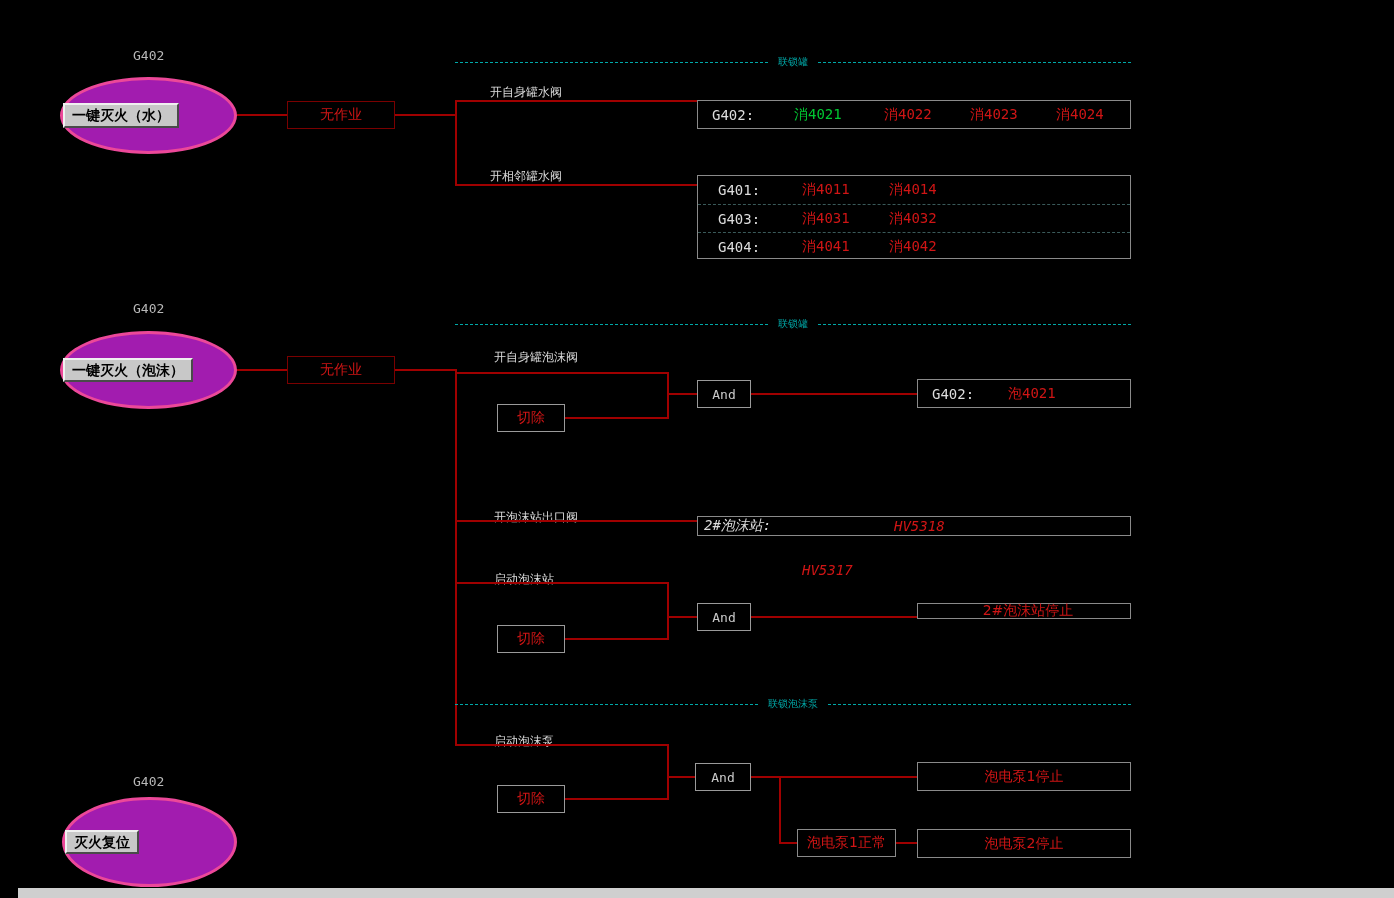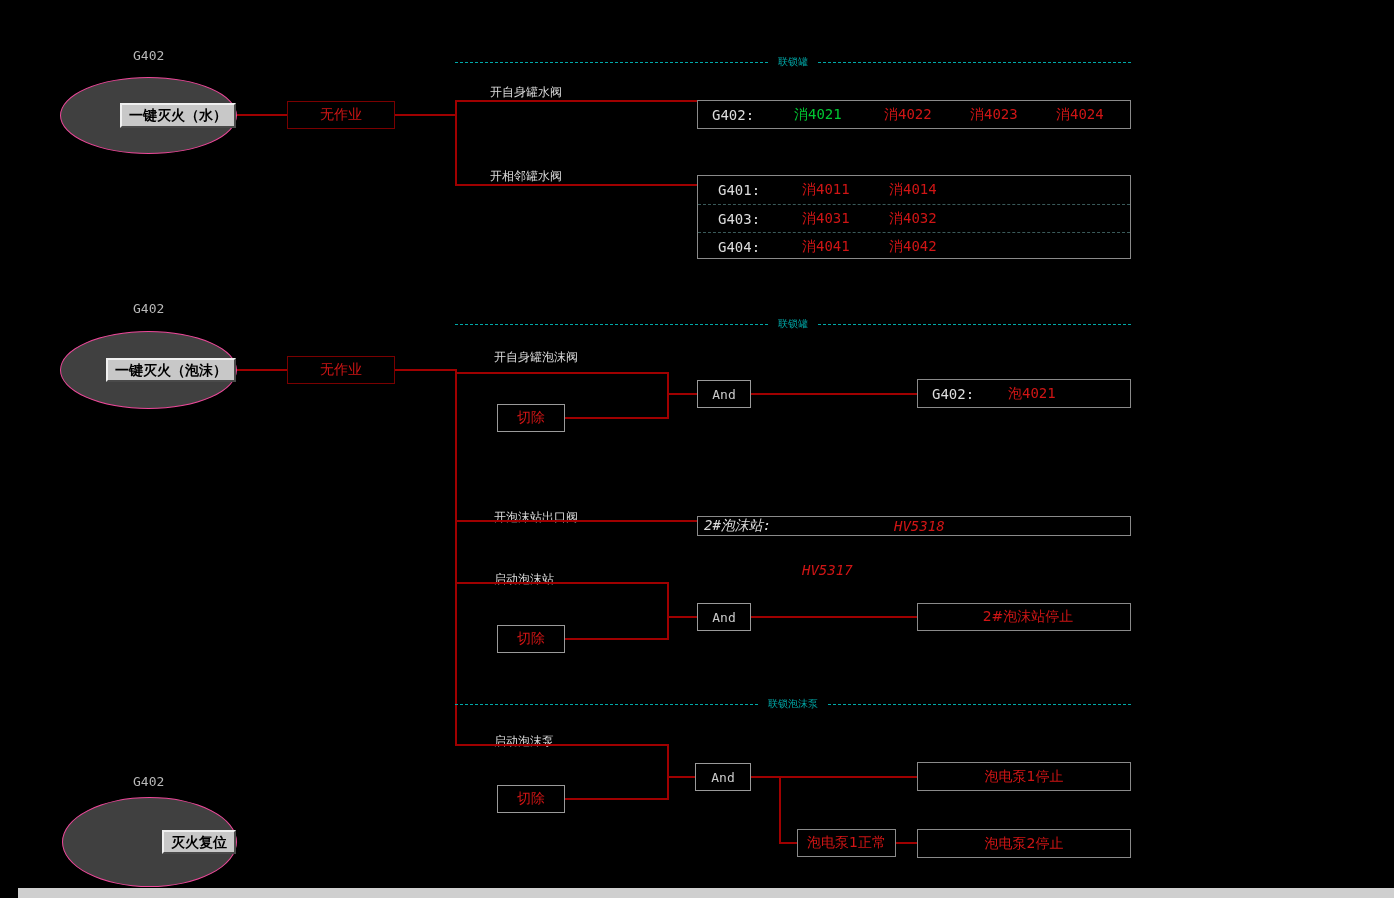--- a/index.html
+++ b/index.html
@@ -6,22 +6,22 @@
   html, body { background:#000; }
   .stage {
     position:relative; width:1394px; height:898px; background:#000;
     font-family:"DejaVu Sans","Liberation Sans",sans-serif; overflow:hidden;
   }
   .hline { position:absolute; height:2px; background:var(--line); }
   .vline { position:absolute; width:2px; background:var(--line); }
   .lbl  { position:absolute; color:#ddd; font-size:12px; white-space:nowrap; }
   .tanklbl { position:absolute; color:#b8b8b8; font-size:13px; font-family:"DejaVu Sans Mono",monospace; }
   .ellipse {
-    position:absolute; border:1px solid #ec4899; border-radius:50%;
-    display:flex; align-items:center; justify-content:flex-end; background:#404040;
+    position:absolute; border:3px solid #ec4899; border-radius:50%;
+    display:flex; align-items:center; justify-content:flex-start; background:#a21caf;
   }
   .btn3d {
     background:#c8c8c8; color:#000; font-size:14px; font-weight:bold;
     border-top:2px solid #f0f0f0; border-left:2px solid #f0f0f0;
     border-right:2px solid #4a4a4a; border-bottom:2px solid #4a4a4a;
     padding:2px 7px; white-space:nowrap; cursor:pointer; line-height:1.2;
   }
   .gbox { position:absolute; border:1px solid #8a8a8a; background:#000; }
   .rbox {
     position:absolute; border:1px solid #7a0000; background:#000;
@@ -158,21 +158,21 @@
 
   <div class="lbl" style="left:494px; top:571px;">启动泡沫站</div>
   <div class="hline" style="left:455px; top:582px; width:213px;"></div>
   <div class="vline" style="left:667px; top:582px; height:58px;"></div>
   <div class="hline" style="left:565px; top:638px; width:104px;"></div>
   <div class="hline" style="left:667px; top:616px; width:30px;"></div>
   <div class="hline" style="left:751px; top:616px; width:166px;"></div>
 
   <div class="cutbox" style="left:497px; top:625px; width:68px; height:28px;">切除</div>
   <div class="andbox" style="left:697px; top:603px; width:54px; height:28px;">And</div>
-  <div class="statbox" style="left:917px; top:603px; width:214px; height:28px;padding-left:8px;">2#泡沫站停止</div>
+  <div class="statbox" style="left:917px; top:603px; width:214px; height:16px;padding-left:8px;">2#泡沫站停止</div>
 
   <div class="cyanrow" style="left:455px; top:696px; width:676px;">
     <span class="dash"></span>
     <span>联锁泡沫泵</span>
     <span class="dash"></span>
   </div>
 
   <div class="lbl" style="left:494px; top:733px;">启动泡沫泵</div>
   <div class="hline" style="left:455px; top:744px; width:213px;"></div>
   <div class="vline" style="left:667px; top:744px; height:56px;"></div>

